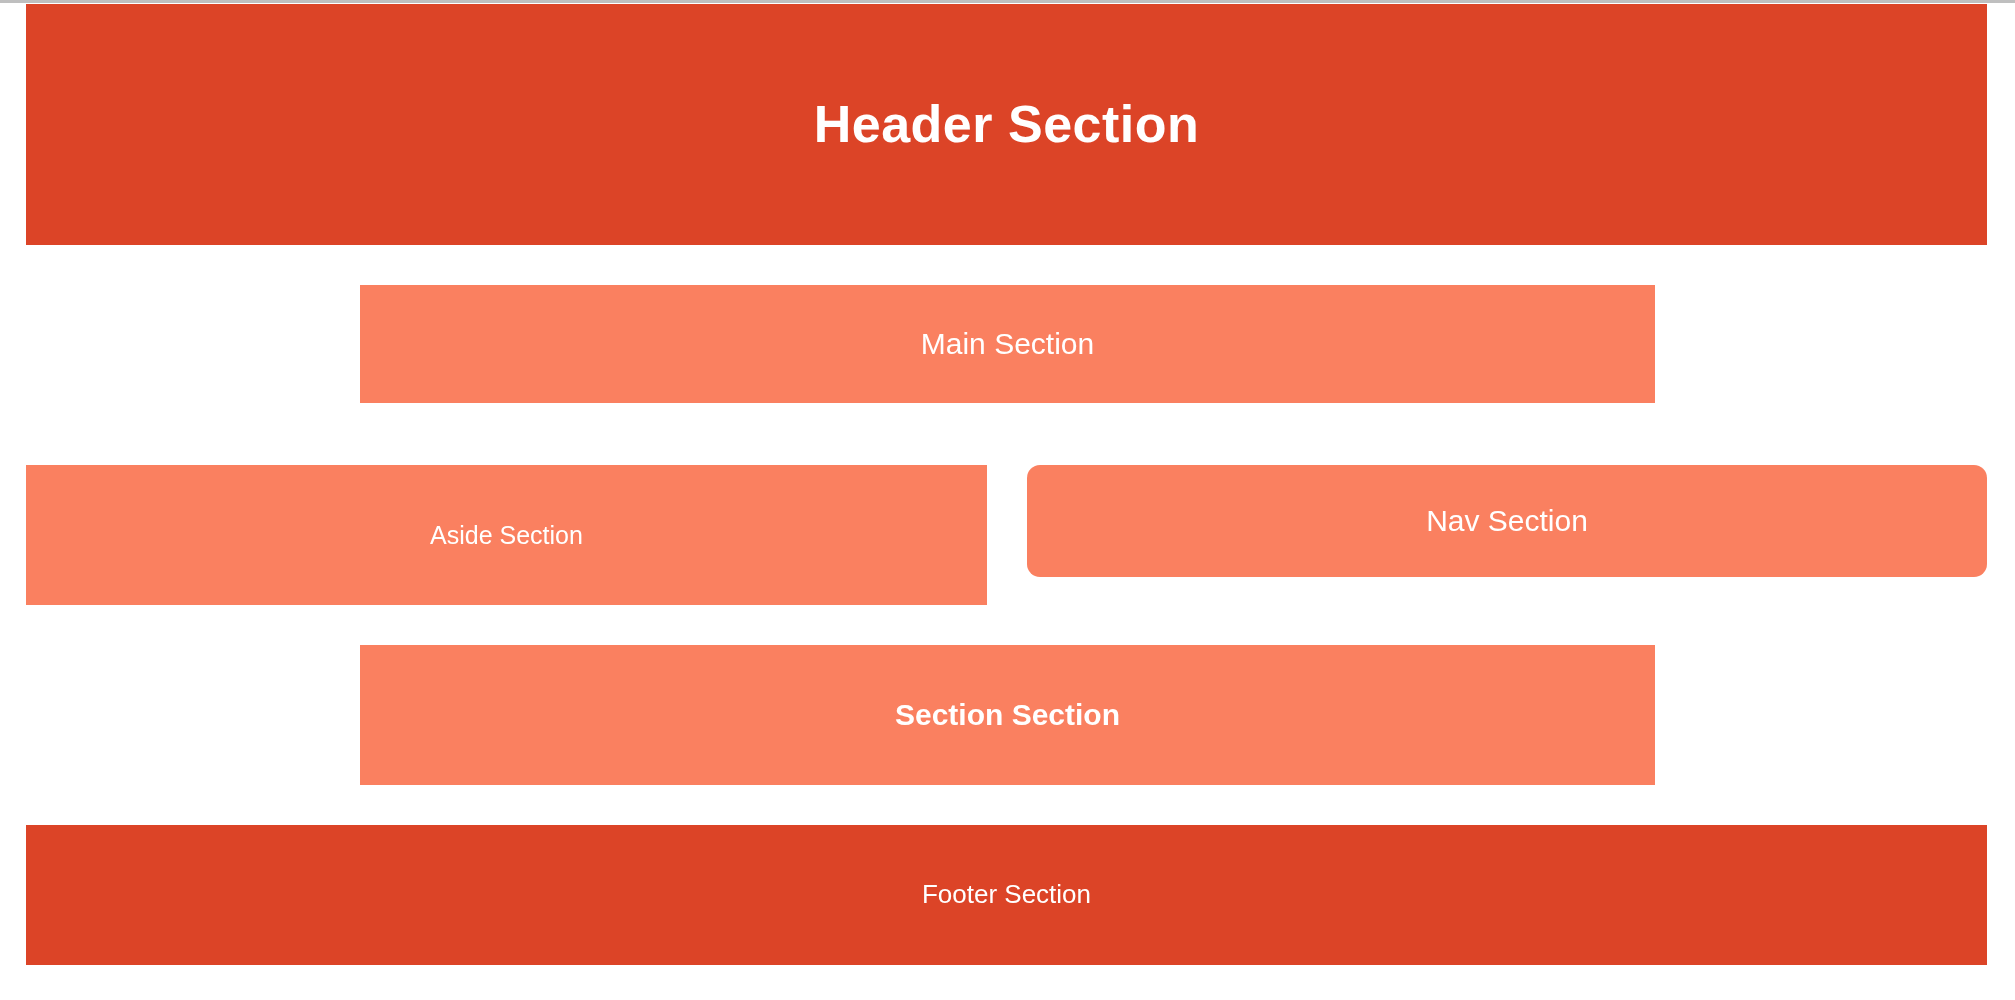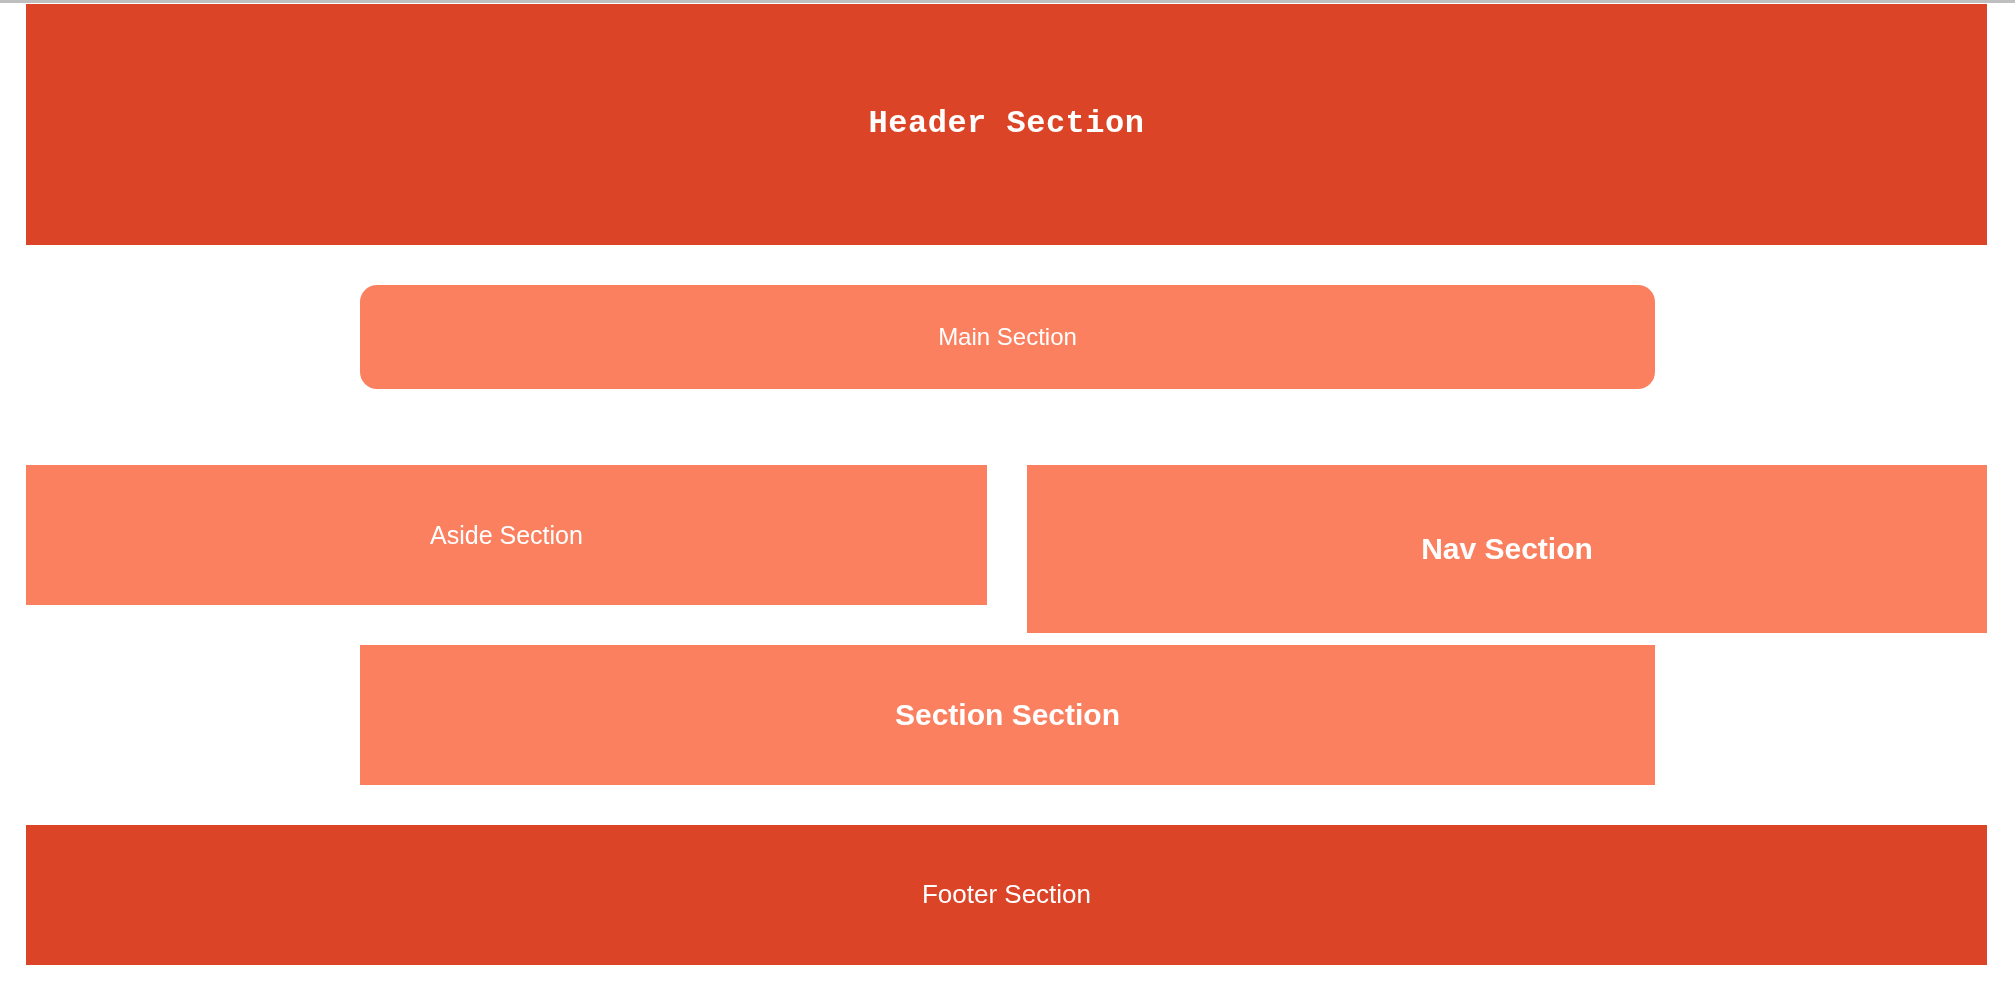--- a/index.html
+++ b/index.html
@@ -49,53 +49,52 @@
 
   .block.dark  { background: #dc4427; }
   .block.light { background: #fa8060; }
 
   
   #header-section {
     left: 26px;
     top: 4px;
     width: 1961px;
     height: 241px;
-    font-size: 32px;
+    font-size: 52px;
     font-weight: bold;
     letter-spacing: 0.5px;
-    font-family: Liberation Mono, monospace;
   }
 
   
   #main-section {
     left: 360px;
     top: 285px;
     width: 1295px;
-    height: 104px;
-    font-size: 24px;
+    height: 118px;
+    font-size: 30px;
     font-weight: normal;
-    border-radius: 17px;
   }
 
   
   #aside-section {
     left: 26px;
     top: 465px;
     width: 961px;
     height: 140px;
     font-size: 25px;
     font-weight: normal;
   }
   #nav-section {
     left: 1027px;
     top: 465px;
     width: 960px;
-    height: 168px;
+    height: 112px;
     font-size: 30px;
-    font-weight: bold;
+    font-weight: normal;
+    border-radius: 13px;
   }
 
   
   #section-section {
     left: 360px;
     top: 645px;
     width: 1295px;
     height: 140px;
     font-size: 30px;
     font-weight: bold;

